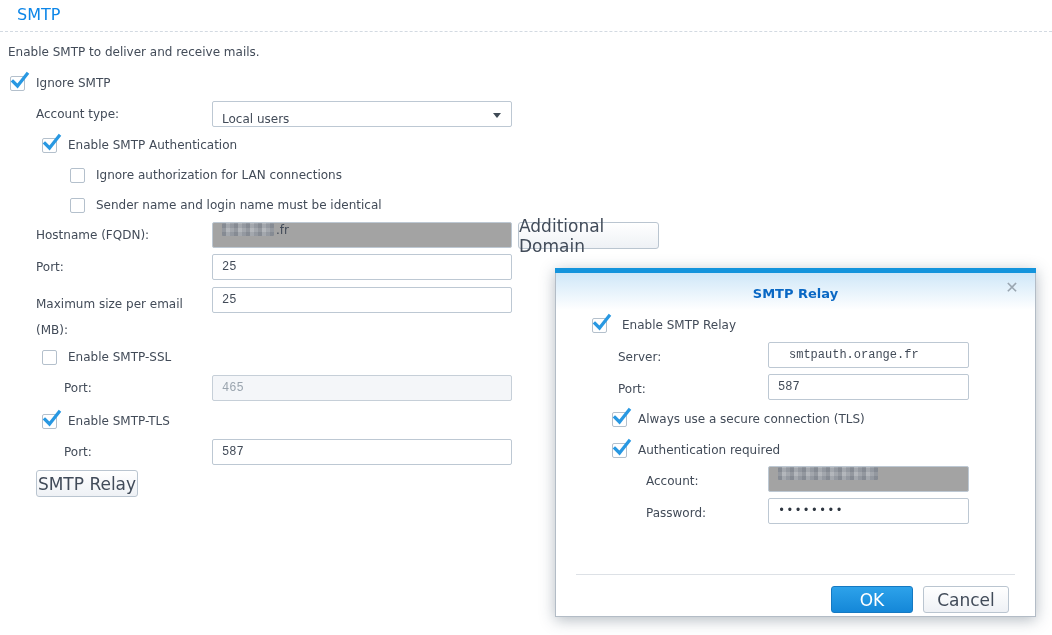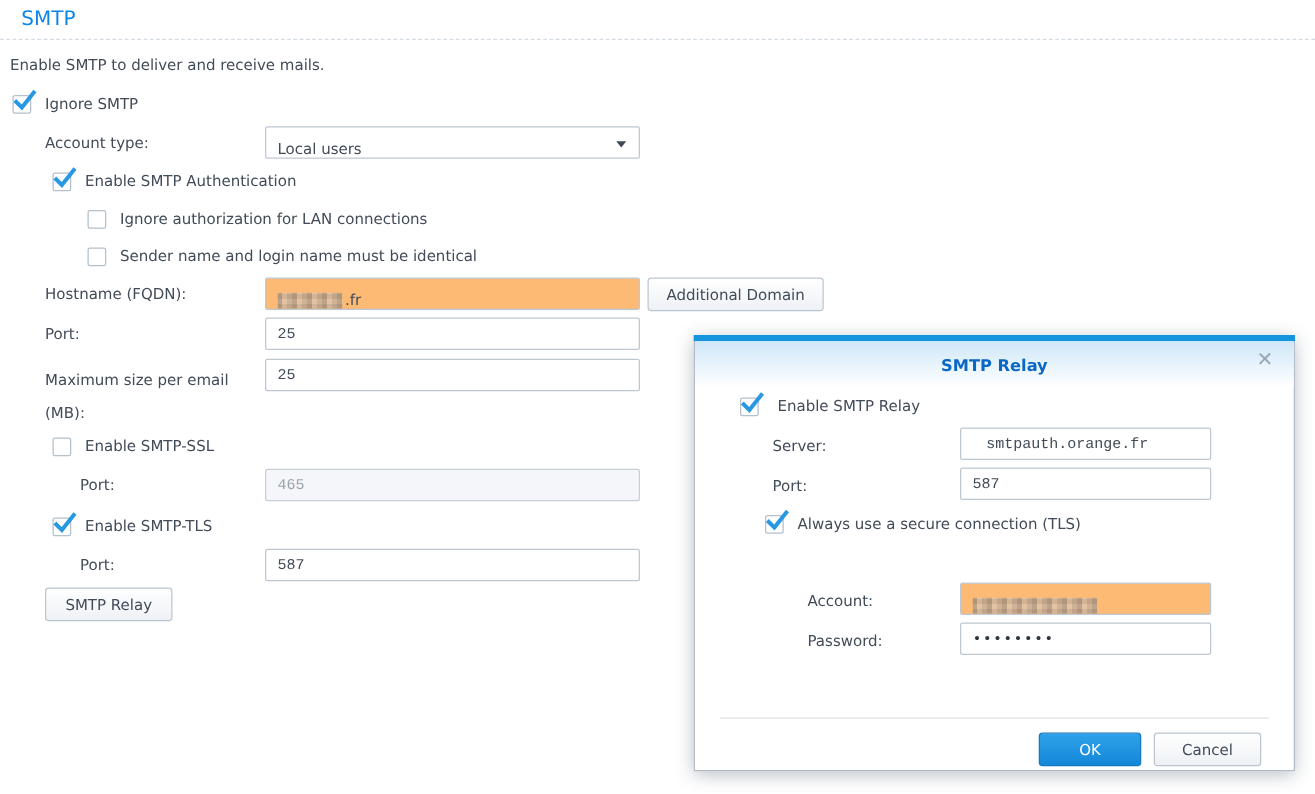--- a/index.html
+++ b/index.html
@@ -29,23 +29,23 @@
 
   .txt {
     height:26px; width:300px; background:#fff;
     border:1px solid #bdc8d3; border-radius:2px;
     padding:0 9px; font-family:Liberation Mono, monospace; font-size:12px; color:#424b58;
     outline:none;
   }
   .txt.disabled-style { background:#f4f6f9; color:#9aa4ae; border-color:#c6cfd8; }
 
   .fakeinput {
-    height:26px; width:300px; background:#fdba74;
+    height:26px; width:300px; background:#a3a3a3;
     border:1px solid #bdc8d3; border-radius:2px;
-    padding:0 9px; display:flex; align-items:flex-end; gap:2px;
+    padding:0 9px; display:flex; align-items:flex-start; gap:2px;
   }
   .redacted {
     display:inline-block; height:13px; border-radius:1px;
     background-image:
       repeating-linear-gradient(90deg, rgba(105,115,130,.38) 0 4px, rgba(190,198,210,.30) 4px 8px, rgba(140,150,165,.34) 8px 12px),
       repeating-linear-gradient(0deg, rgba(120,130,145,.25) 0 4px, rgba(210,216,224,.25) 4px 8px);
   }
 
   .dd {
     height:26px; width:300px; background:#fff; border:1px solid #bdc8d3; border-radius:2px;
@@ -53,21 +53,21 @@
   }
   .dd-arrow {
     position:absolute; right:10px; top:11px; width:0; height:0;
     border:4px solid transparent; border-top:5px solid #3f4a55; border-bottom:none;
   }
 
   .btn {
     display:flex; align-items:center; justify-content:center;
     height:27px; border:1px solid #bac5d0; border-radius:3px;
     background:linear-gradient(#ffffff,#eef1f5);
-    color:#414b59; font-size:12px; cursor:pointer;
+    color:#414b59; font-size:17px; cursor:pointer;
   }
   .btn-primary {
     background:linear-gradient(#2da2ea,#1487d8);
     border:1px solid #1579c2; color:#ffffff;
   }
 
   .lbl { line-height:14px; }
 
   
   .r-enable-smtp   { left:10px;  top:75px; }
@@ -234,20 +234,28 @@
 
     <div class="abs cbrow r-dtls">
       <span class="cb checked">
         <svg class="tick" width="18" height="16" viewBox="0 0 18 16">
             <path d="M2 9.5 L6.5 14 L16 2"></path>
           </svg>
       </span>
       <span class="lbl">Always use a secure connection (TLS)</span>
     </div>
 
+    <div class="abs cbrow r-dauth">
+      <span class="cb checked">
+        <svg class="tick" width="18" height="16" viewBox="0 0 18 16">
+            <path d="M2 9.5 L6.5 14 L16 2"></path>
+          </svg>
+      </span>
+      <span class="lbl">Authentication required</span>
+    </div>
 
     <div class="abs lbl l-account">Account:</div>
     <div class="abs fakeinput i-account">
       <span class="redacted" style="width:100px"></span>
     </div>
 
     <div class="abs lbl l-password">Password:</div>
     <input class="abs txt i-password" type="text" value="••••••••" style="">
 
     <div class="abs dialog-divider"></div>

